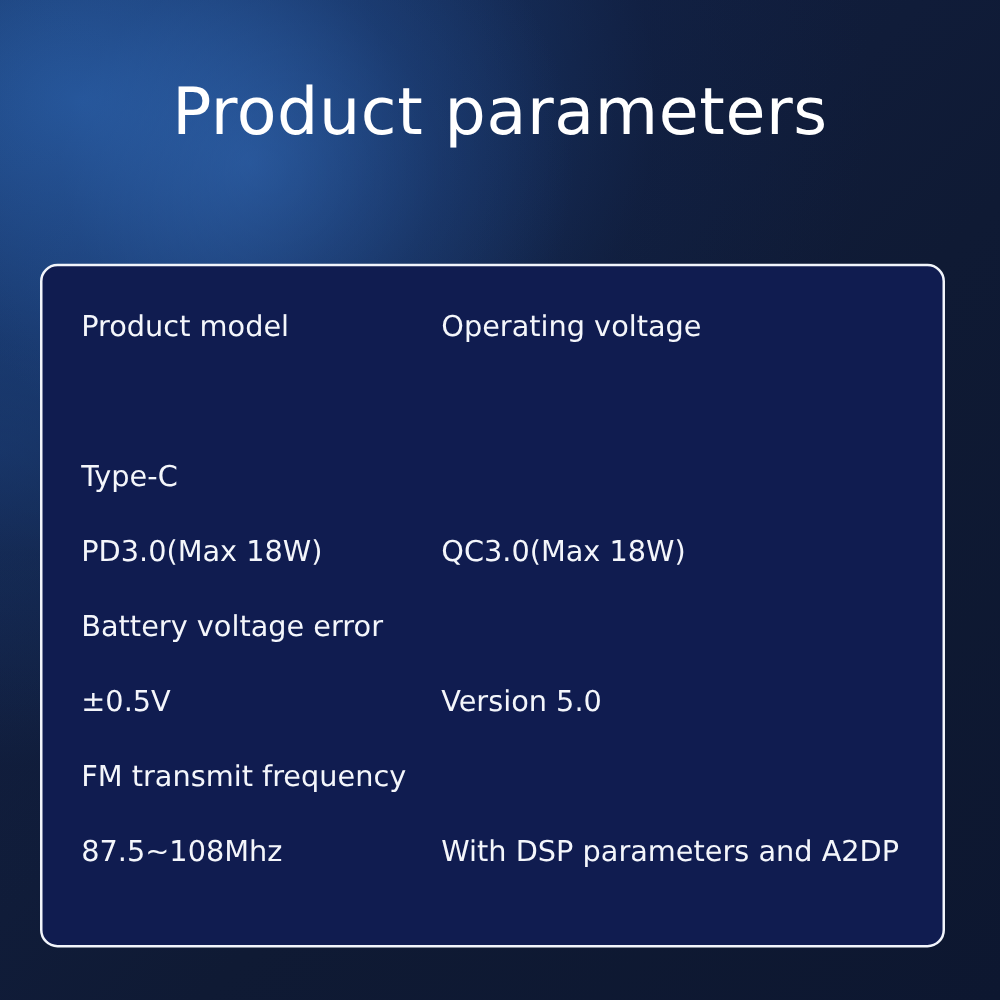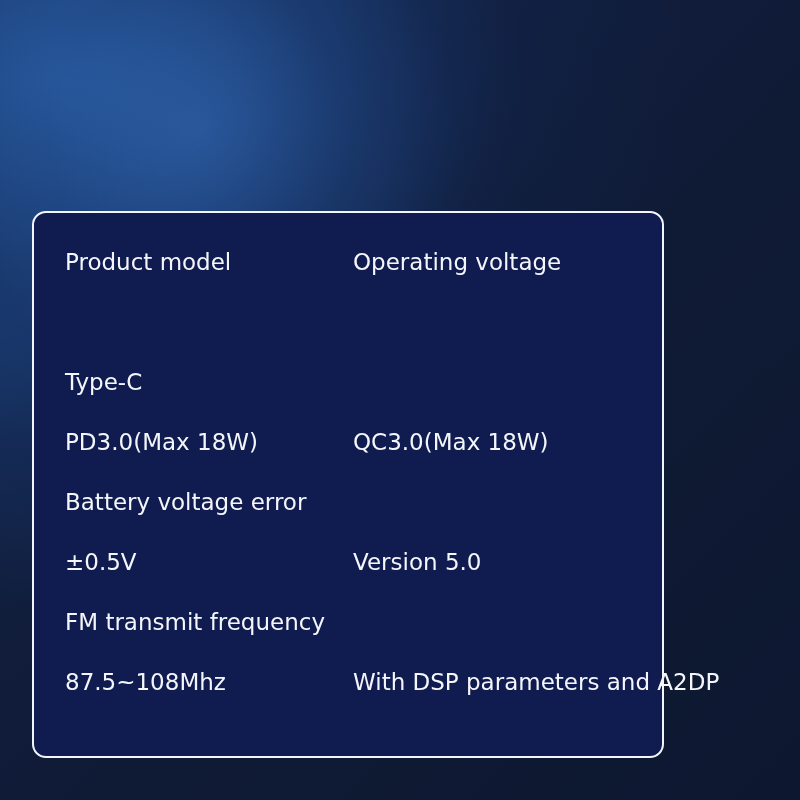--- a/index.html
+++ b/index.html
@@ -48,21 +48,21 @@
     font-weight: 400;
     letter-spacing: 0.5px;
     line-height: 1.0;
     white-space: nowrap;
   }
 
   #spec-card {
     position: absolute;
     left: 32px;
     top: 211px;
-    width: 632px;
+    width: 724px;
     height: 547px;
     box-sizing: border-box;
     border: 2px solid #f2f5fb;
     border-radius: 14px;
     background: #101c50;
   }
 
   #spec-table {
     position: absolute;
     left: 0;
@@ -96,20 +96,21 @@
   .spec-cell.col-right {
     position: absolute;
     left: 319px;
   }
 </style>
 </head>
 <body>
 
 <div id="page">
 
+  <div id="title">Product parameters</div>
 
   <div id="spec-card">
     <div id="spec-table">
 
       <div class="spec-row" style="top:20px;">
         <span class="spec-cell col-left">Product model</span>
         <span class="spec-cell col-right">Operating voltage</span>
       </div>
 
 

